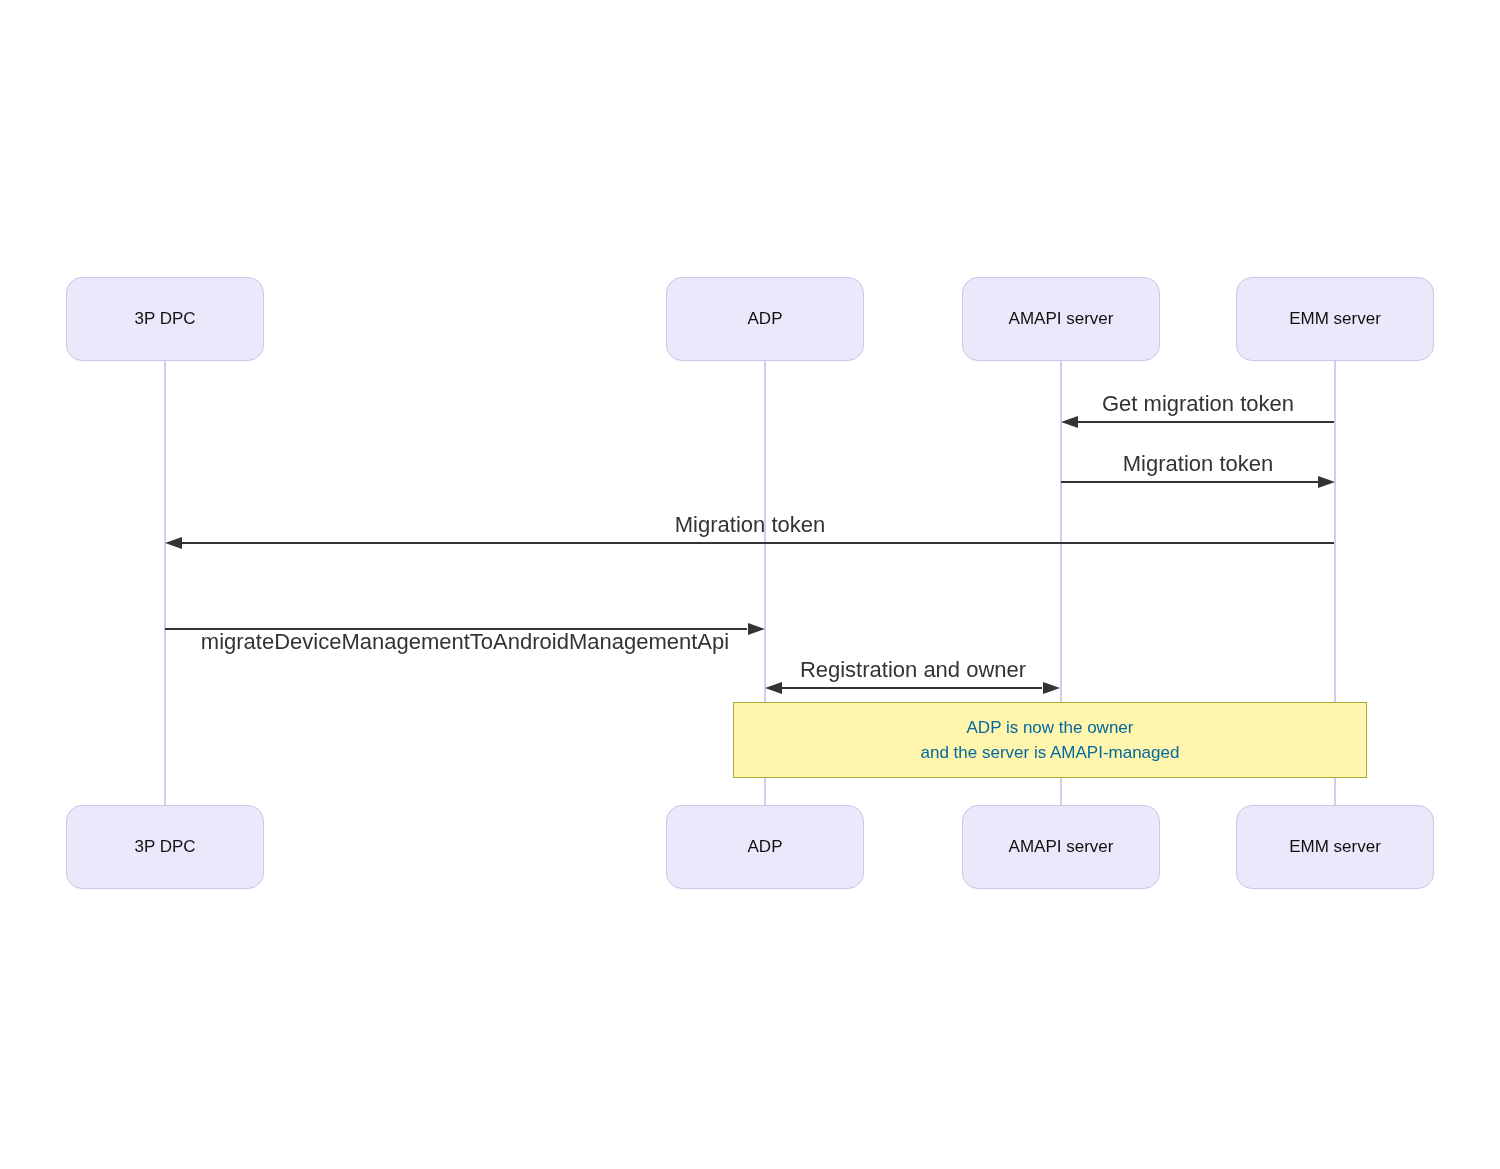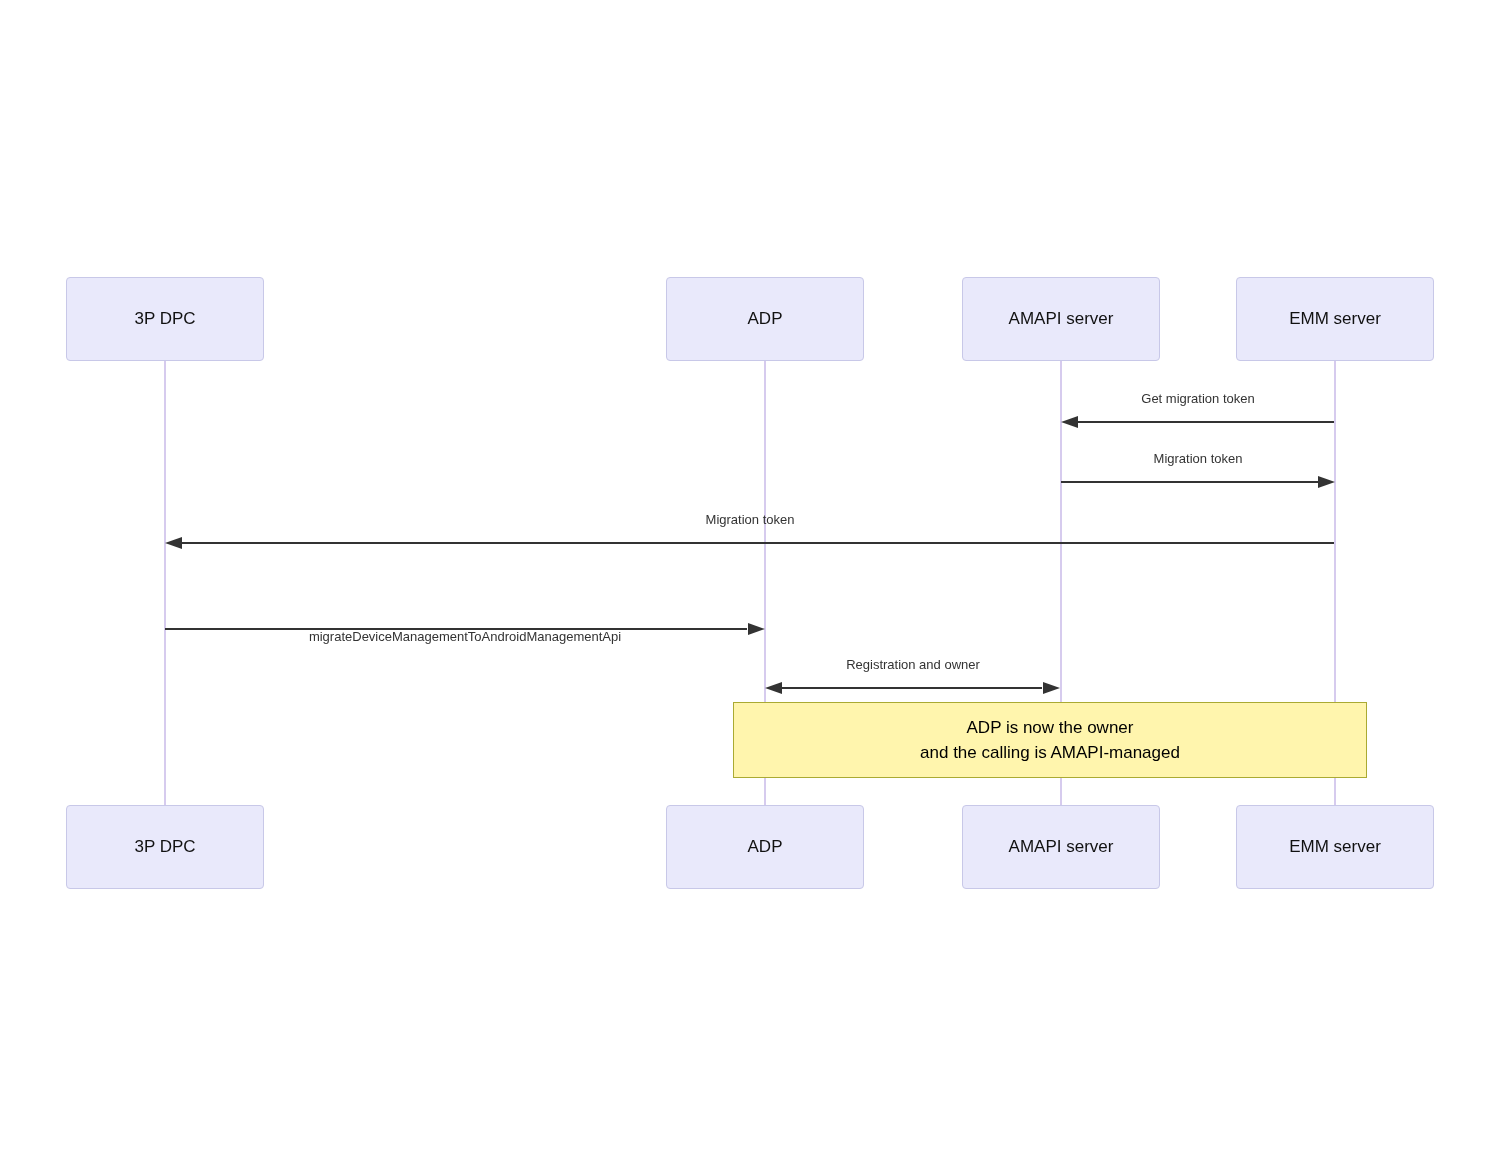--- a/index.html
+++ b/index.html
@@ -15,40 +15,40 @@
     background: #ffffff;
     overflow: hidden;
   }
   
   .actor-box {
     position: absolute;
     width: 196px;
     height: 82px;
     background: #e9e9fb;
     border: 1px solid #c8c8e8;
-    border-radius: 4px;
+    border-radius: 16px;
     display: flex;
     align-items: center;
     justify-content: center;
     font-size: 17px;
     color: #111111;
     box-sizing: content-box;
   }
   
   .lifeline {
     position: absolute;
     width: 2px;
     top: 361px;
     height: 444px;
     background: #d6cbee;
   }
   
   .msg-label {
     position: absolute;
-    font-size: 13px;
+    font-size: 22px;
     color: #333333;
     text-align: center;
     white-space: nowrap;
   }
   .arrow-line {
     position: absolute;
     height: 2px;
     background: #333333;
   }
   .arrowhead {
@@ -68,21 +68,21 @@
     width: 632px;
     height: 74px;
     background: #fff5ad;
     border: 1px solid #aaaa33;
     display: flex;
     flex-direction: column;
     align-items: center;
     justify-content: center;
     font-size: 17px;
     line-height: 25px;
-    color: #000000;
+    color: #0369a1;
     text-align: center;
   }
 </style>
 </head>
 <body>
 
 <div class="canvas">
 
   <div class="lifeline" style="left:164px;"></div>
   <div class="lifeline" style="left:764px;"></div>
@@ -118,21 +118,21 @@
   <div class="arrow-line" style="left:165px; top:628px; width:582px;"></div>
   <div class="arrowhead right" style="left:748px; top:623px;"></div>
 
   <div class="msg-label" style="left:763px; top:657px; width:300px;">Registration and owner</div>
   <div class="arrow-line" style="left:782px; top:687px; width:260px;"></div>
   <div class="arrowhead left" style="left:765px; top:682px;"></div>
   <div class="arrowhead right" style="left:1043px; top:682px;"></div>
 
   <div class="note-box">
     <div>ADP is now the owner</div>
-    <div>and the calling is AMAPI-managed</div>
+    <div>and the server is AMAPI-managed</div>
   </div>
 
   <div class="actor-box" style="left:66px; top:805px;">
     <span>3P DPC</span>
   </div>
   <div class="actor-box" style="left:666px; top:805px;">
     <span>ADP</span>
   </div>
   <div class="actor-box" style="left:962px; top:805px;">
     <span>AMAPI server</span>

